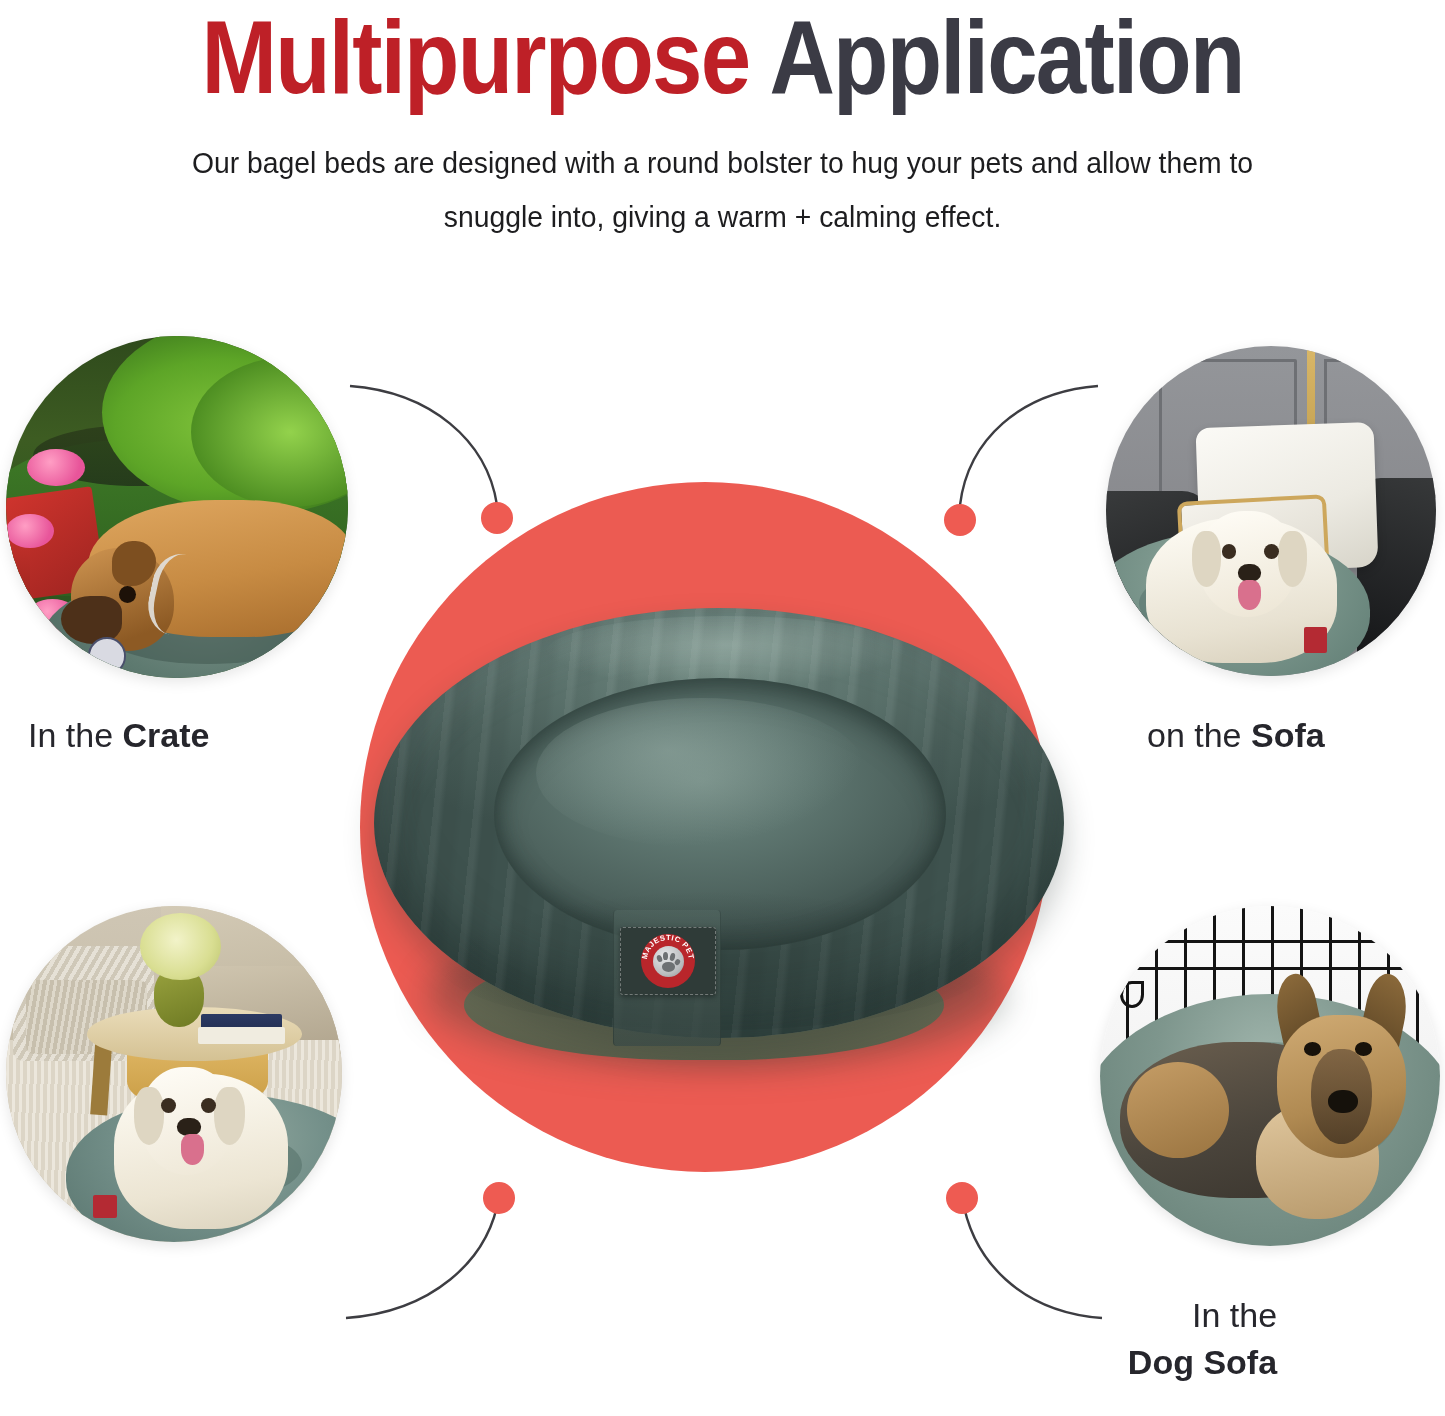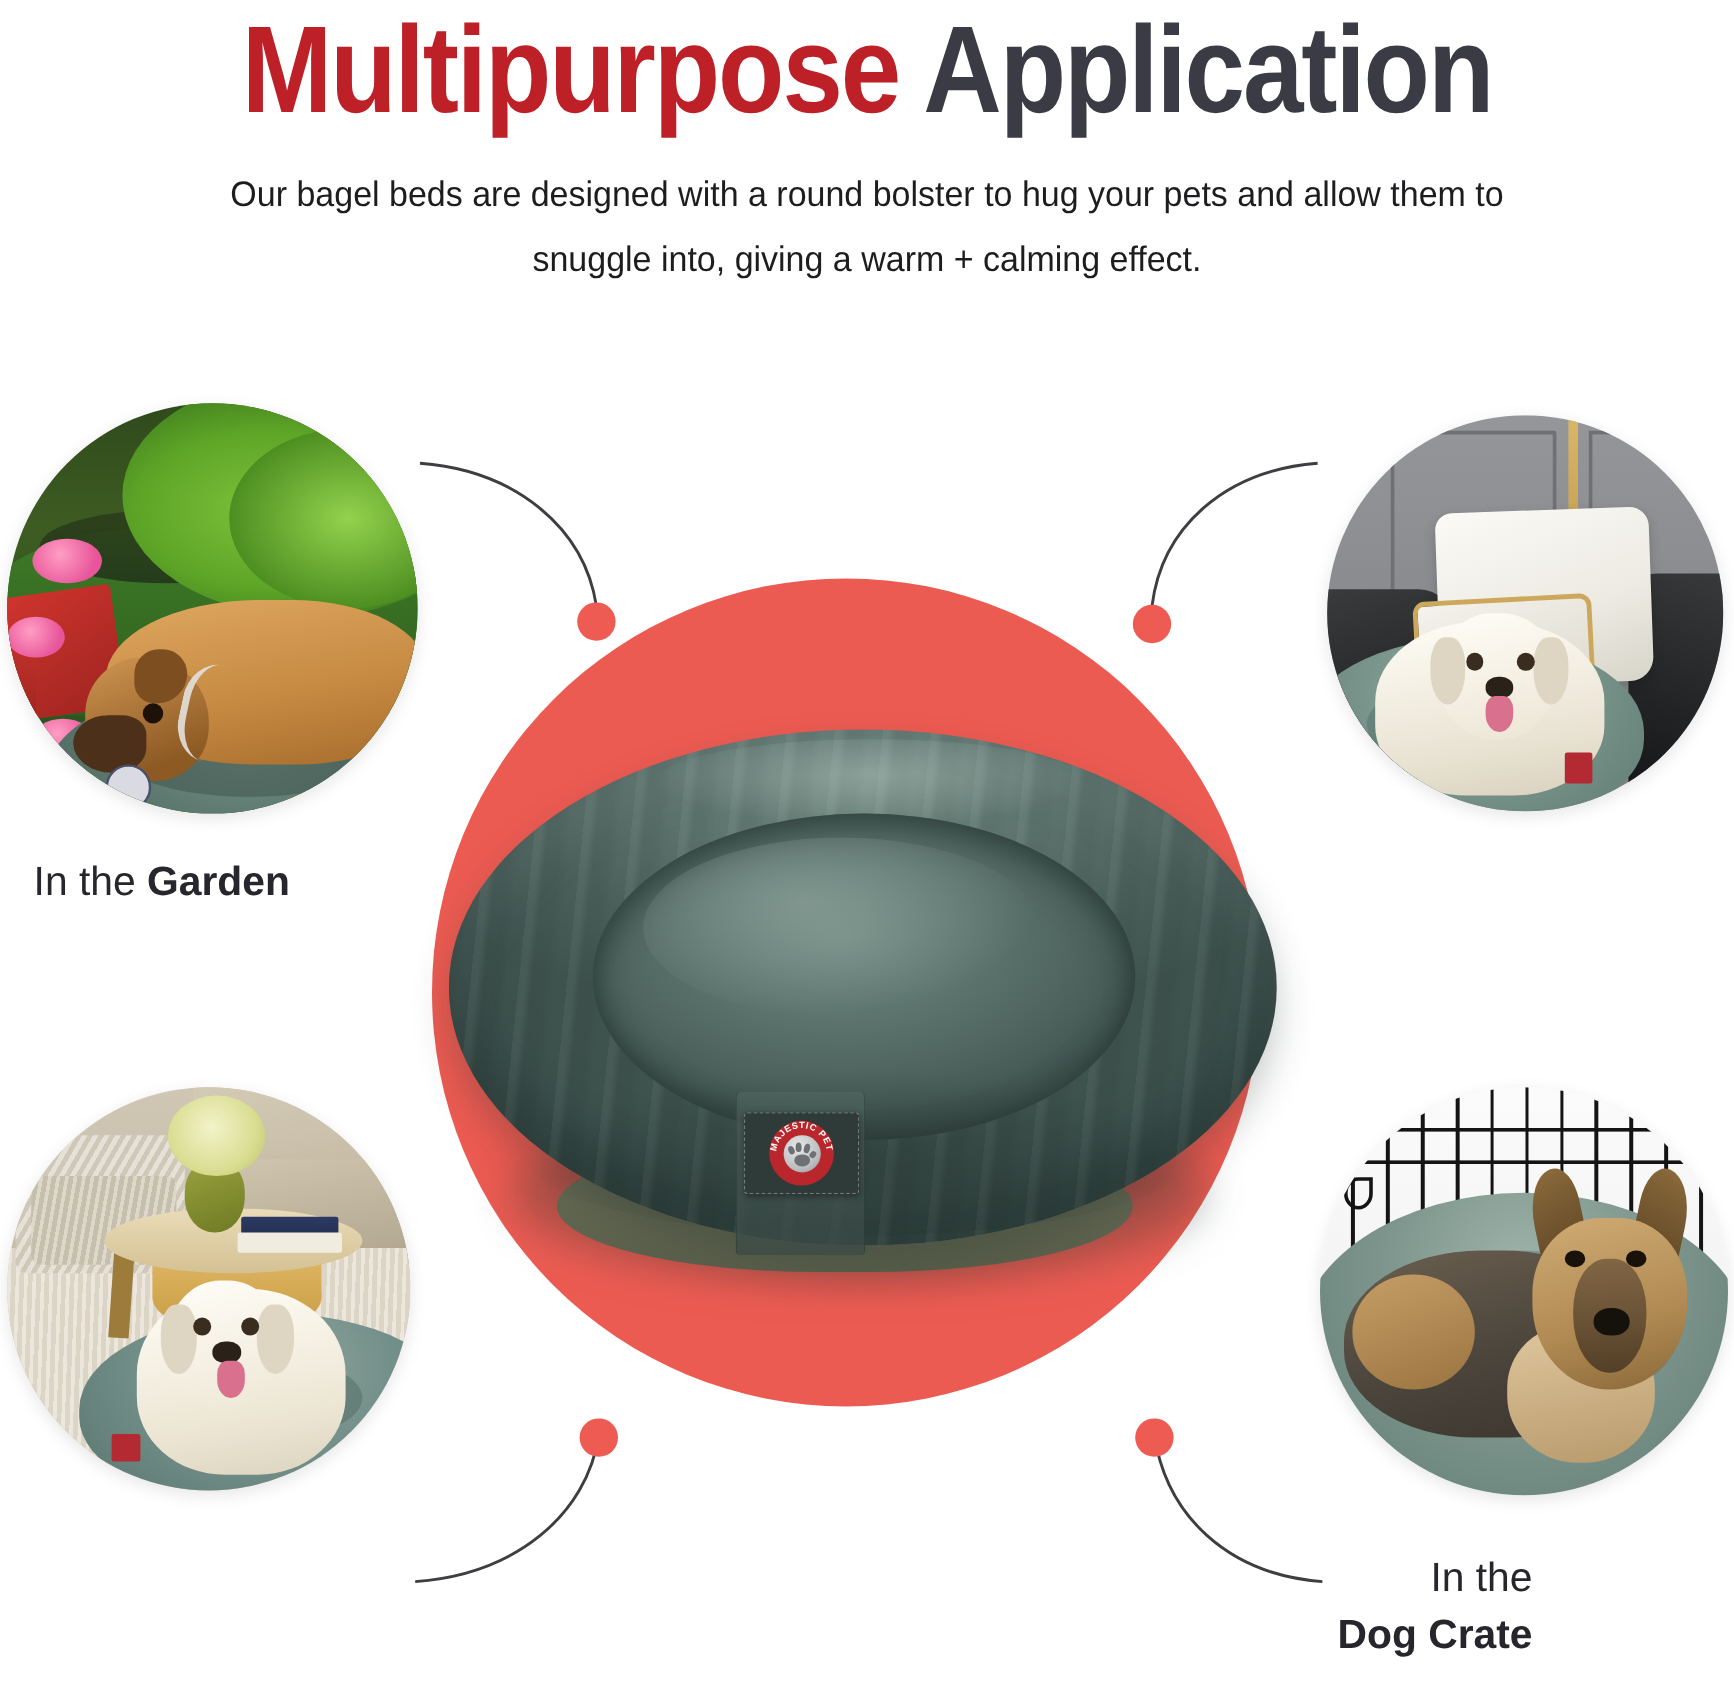--- a/index.html
+++ b/index.html
@@ -494,23 +494,26 @@
       <div class="c-ear2"></div>
       <div class="c-head"></div>
       <div class="c-mask"></div>
       <div class="c-eye1"></div>
       <div class="c-eye2"></div>
       <div class="c-nose"></div>
     </div>
   </div>
 
   <div class="caption cap-garden">
-    <span>In the </span><b>Garden</b>
-  </div>
-
+    <span>In the </span><b>Crate</b>
+  </div>
+
+  <div class="caption cap-sofa">
+    <span>on the </span><b>Sofa</b>
+  </div>
 
 
   <div class="caption cap-crate">
     <div><span>In the</span></div>
-    <div class="line2"><b>Dog Crate</b></div>
+    <div class="line2"><b>Dog Sofa</b></div>
   </div>
 
 </div>
 
 </body></html>

